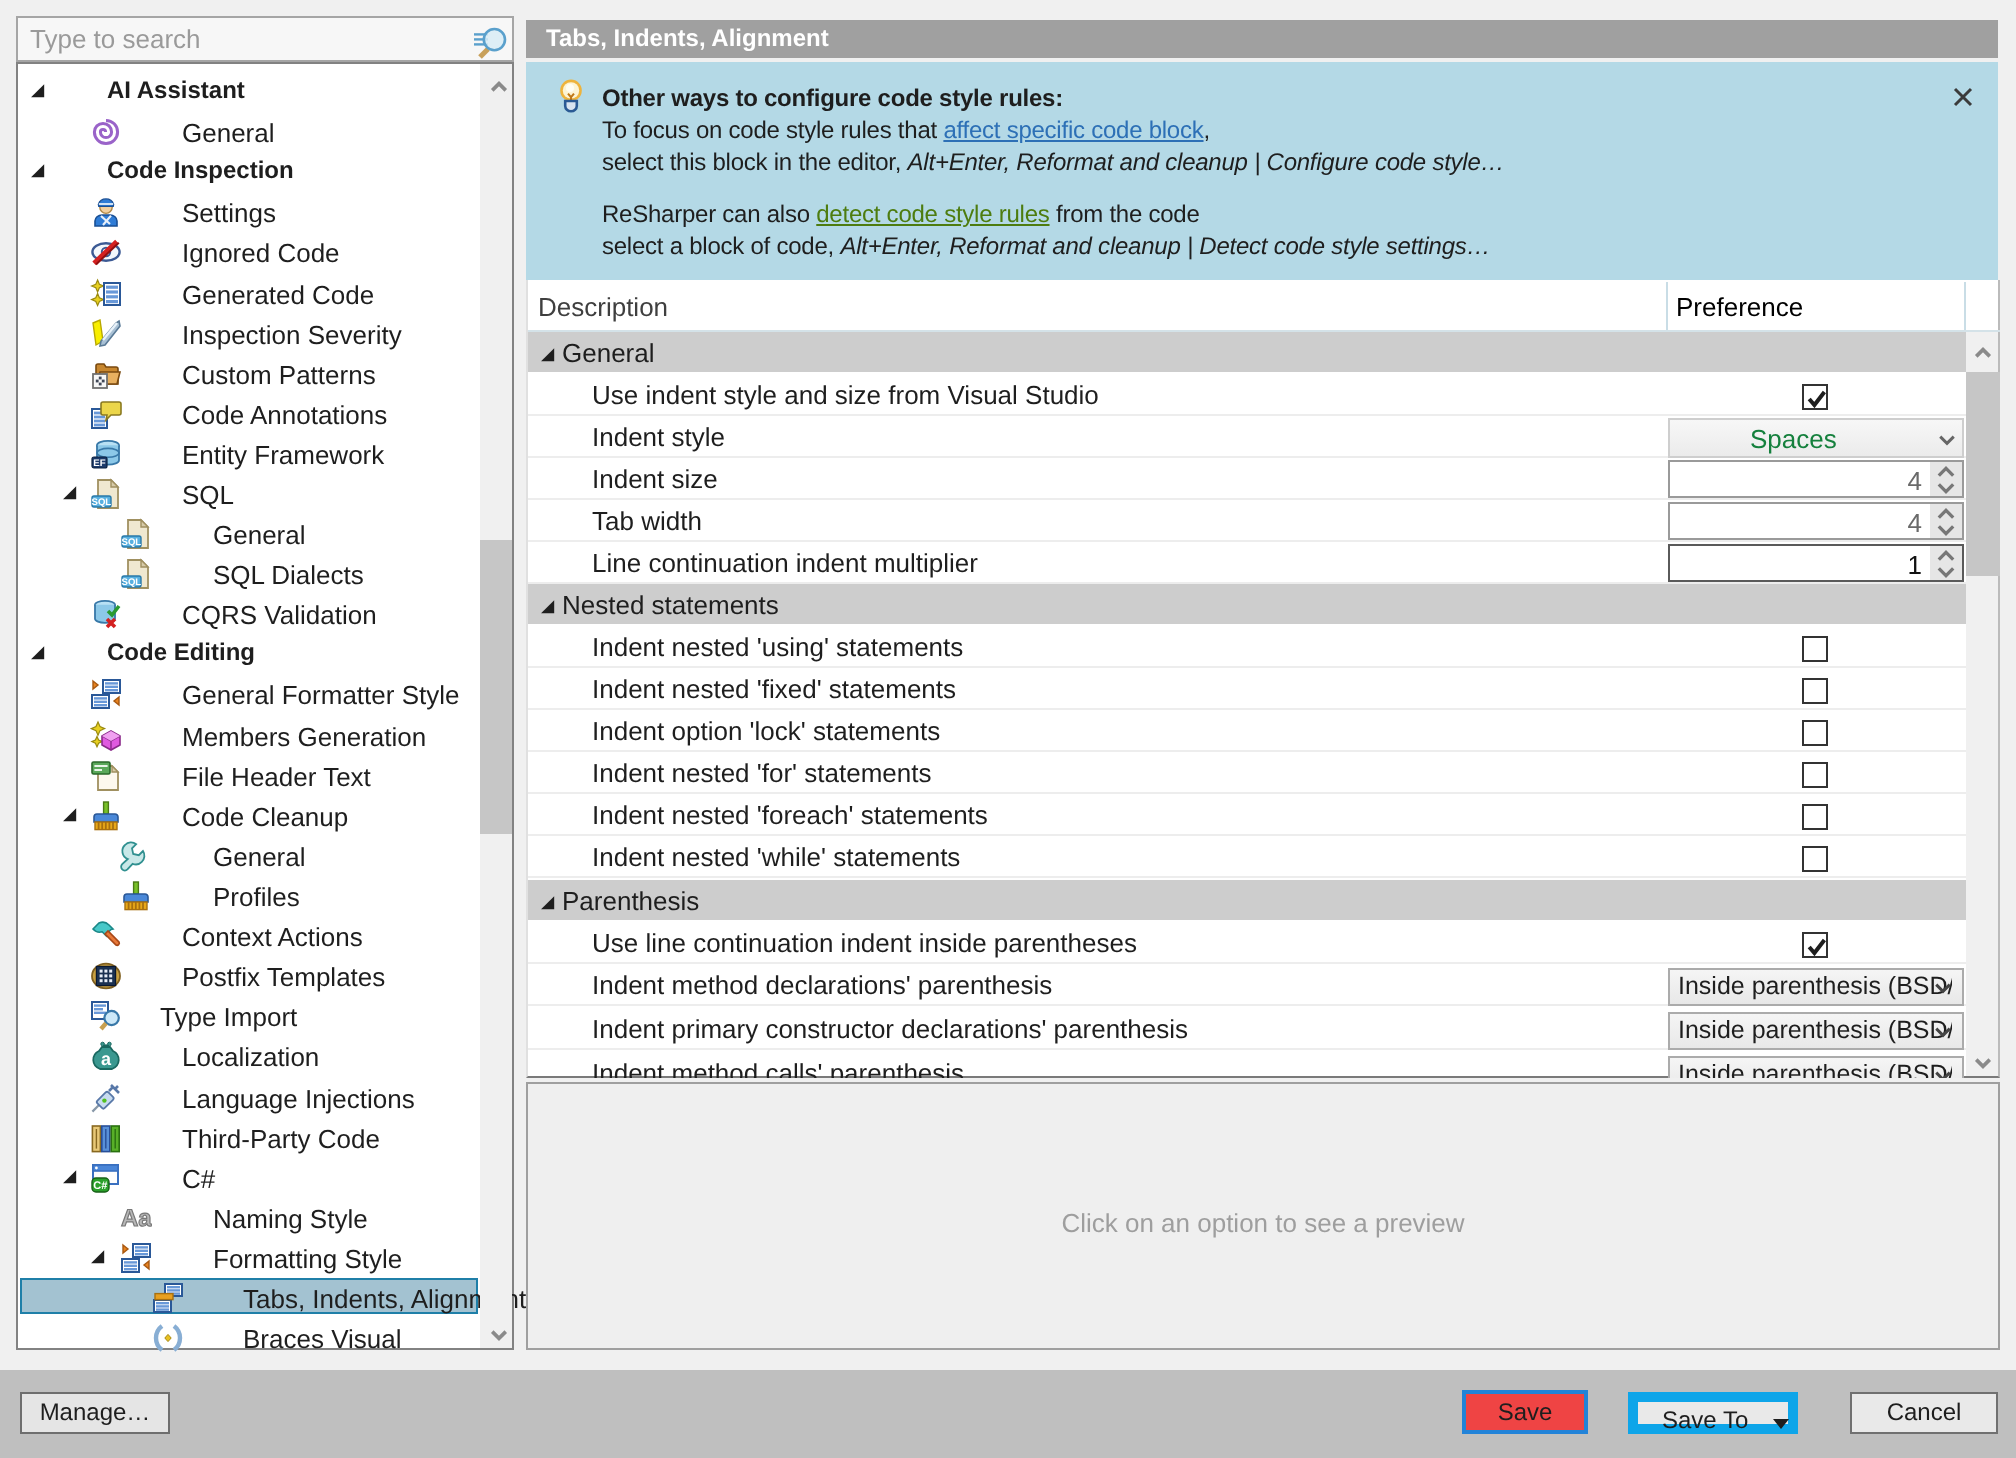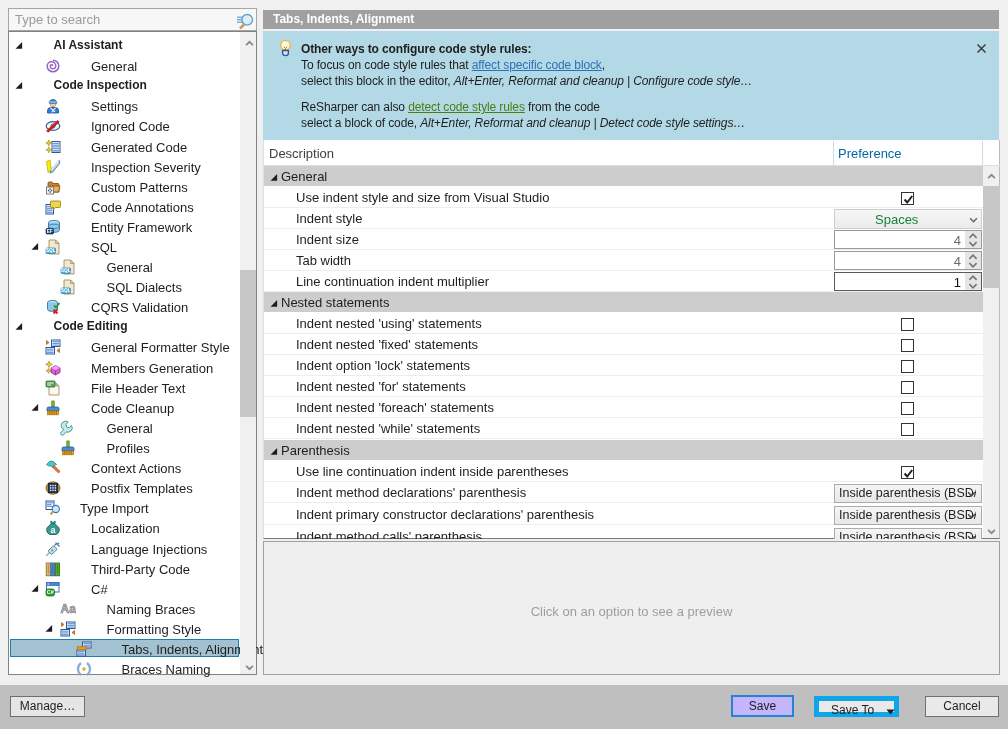--- a/index.html
+++ b/index.html
@@ -267,21 +267,21 @@
     <rect x="1.5" y="1.5" width="12.5" height="9.5" fill="#fdfdfd" stroke="#3a70c0" stroke-width="1"></rect>
     <rect x="1.5" y="1.5" width="12.5" height="3" fill="#4a86d8" stroke="#3a70c0" stroke-width=".8"></rect>
     <circle cx="3.2" cy="3" r=".7" fill="#fff"></circle>
     <rect x="1" y="8" width="8.5" height="7" rx="2" fill="#2aa02a" stroke="#186018" stroke-width=".7"></rect>
     <text x="5.2" y="13.4" font-size="5.5" fill="#fff" text-anchor="middle" font-family="Liberation Sans" font-weight="bold">C#</text>
   </svg>
 <div class="tl" style="left:63px;top:580px">C#</div>
 <svg style="position:absolute;left:60px;top:601px" width="16" height="16" viewBox="0 0 16 16">
     <text x=".5" y="12" font-size="12" fill="#b8b8b8" stroke="#787878" stroke-width=".6" font-family="Liberation Sans" font-weight="bold">Aa</text>
   </svg>
-<div class="tl" style="left:78.5px;top:600px">Naming Braces</div>
+<div class="tl" style="left:78.5px;top:600px">Naming Style</div>
 <svg style="position:absolute;left:43.5px;top:624px" width="9" height="9" viewBox="0 0 10 10">
     <path d="M9 1.2 v7.3 h-7.3z" fill="#1e1e1e"></path>
   </svg>
 <svg style="position:absolute;left:60px;top:621px" width="16" height="16" viewBox="0 0 16 16">
     <rect x="6.5" y="1" width="8.5" height="6.5" fill="#fff" stroke="#2a5898" stroke-width="1"></rect>
     <g stroke="#6898d8" stroke-width="1.2">
       <line x1="7.5" y1="2.7" x2="14" y2="2.7"></line>
       <line x1="7.5" y1="4.4" x2="14" y2="4.4"></line>
       <line x1="7.5" y1="6.1" x2="14" y2="6.1"></line>
     </g>
@@ -310,21 +310,21 @@
       <line x1="2" y1="13.8" x2="8.5" y2="13.8"></line>
     </g>
     <rect x="1.5" y="5.8" width="9" height="3" fill="#e8a020" stroke="#a87010" stroke-width=".7"></rect>
   </svg>
 <div class="tl" style="left:93.5px;top:640px">Tabs, Indents, Alignment</div>
 <svg style="position:absolute;left:75.5px;top:661px" width="16" height="16" viewBox="0 0 16 16">
     <path d="M5 2 a7.5 7.5 0 0 0 0 12" fill="none" stroke="#88aed4" stroke-width="2.2"></path>
     <path d="M11 2 a7.5 7.5 0 0 1 0 12" fill="none" stroke="#88aed4" stroke-width="2.2"></path>
     <path d="M8 6.2 l1.6 1.8 -1.6 1.8 -1.6-1.8z" fill="#e8c020" stroke="#a88810" stroke-width=".5"></path>
   </svg>
-<div class="tl" style="left:93.5px;top:660px">Braces Naming</div>
+<div class="tl" style="left:93.5px;top:660px">Braces Visual</div>
 
 <div class="abs" style="left:240px;top:32px;width:16px;height:642px;background:#f0f0f0"></div>
 <svg style="position:absolute;left:244.5px;top:40px" width="9" height="7" viewBox="0 0 8 5">
     <path d="M1 4 L4 1 L7 4" fill="none" stroke="#8a8a8a" stroke-width="1.6"></path>
   </svg>
 <svg style="position:absolute;left:244.5px;top:664px" width="9" height="7" viewBox="0 0 8 5">
     <path d="M1 1 L4 4 L7 1" fill="none" stroke="#8a8a8a" stroke-width="1.6"></path>
   </svg>
 <div class="abs" style="left:240px;top:270px;width:16px;height:147px;background:#c6c6c6"></div>
 
@@ -343,21 +343,21 @@
 <div class="abs i12" style="left:301px;top:58px">To focus on code style rules that <span style="color:#2d70b6;text-decoration:underline">affect specific code block</span>,</div>
 <div class="abs i12" style="left:301px;top:74px">select this block in the editor, <i>Alt+Enter, Reformat and cleanup | Configure code style…</i></div>
 <div class="abs i12" style="left:301px;top:100px">ReSharper can also <span style="color:#4d7c0f;text-decoration:underline">detect code style rules</span> from the code</div>
 <div class="abs i12" style="left:301px;top:116px">select a block of code, <i>Alt+Enter, Reformat and cleanup | Detect code style settings…</i></div>
 <svg class="abs" style="left:976px;top:43px" width="11" height="11" viewBox="0 0 11 11">
     <path d="M1.5 1.5 L9.5 9.5 M9.5 1.5 L1.5 9.5" stroke="#3b3b3b" stroke-width="1.5"></path>
   </svg>
 
 <div class="abs" style="left:263px;top:140px;width:737px;height:399px;background:#fff;border-left:1px solid #e0e0e0;border-right:1px solid #bbb;border-bottom:1px solid #7a7a7a;overflow:hidden"></div>
 <div class="abs rl" style="left:269px;top:146px;color:#3f3f3f">Description</div>
-<div class="abs rl" style="left:838px;top:146px;color:#0369a1">Preference</div>
+<div class="abs rl" style="left:838px;top:146px;color:#000000">Preference</div>
 <div class="abs" style="left:833px;top:141px;width:1px;height:24px;background:#c9dde6"></div>
 <div class="abs" style="left:982px;top:141px;width:1px;height:24px;background:#c9dde6"></div>
 <div class="abs" style="left:263.5px;top:165px;width:736px;height:1px;background:#d4e2e8"></div>
 <div class="abs" style="left:263px;top:166px;width:737px;height:373px;overflow:hidden">
   <div style="position:absolute;left:-263px;top:-166px;width:1008px;height:729px">
   <div style="position:absolute;left:263.5px;top:166px;width:719px;height:20px;background:#cdcdcd"></div>
       <svg style="position:absolute;left:269px;top:173px" width="9" height="9" viewBox="0 0 10 10">
         <path d="M9 1.2 v7.3 h-7.3z" fill="#1e1e1e"></path>
       </svg>
       <div class="rl" style="left:281px;top:169px">General</div>
@@ -472,16 +472,16 @@
   </svg>
 <svg style="position:absolute;left:987px;top:528px" width="9" height="7" viewBox="0 0 8 5">
     <path d="M1 1 L4 4 L7 1" fill="none" stroke="#8a8a8a" stroke-width="1.6"></path>
   </svg>
 <div class="abs" style="left:983px;top:186px;width:17px;height:102px;background:#c6c6c6"></div>
 
 <div class="abs" style="left:263px;top:541px;width:737px;height:134px;background:#efefef;border:1px solid #9f9f9f"></div>
 <div class="abs" style="left:263px;top:604px;width:737px;text-align:center;color:#9e9e9e">Click on an option to see a preview</div>
 
 <div class="abs" style="left:10px;top:696px;width:75px;height:21px;background:#e5e5e5;border:1px solid #6e6e6e;text-align:center;line-height:19px;font-size:12px">Manage…</div>
-<div class="abs" style="left:731px;top:695px;width:63px;height:22px;background:#c4b5fd;border:2px solid #2283d8;text-align:center;line-height:18px;font-size:12px">Save</div>
+<div class="abs" style="left:731px;top:695px;width:63px;height:22px;background:#ef4444;border:2px solid #2283d8;text-align:center;line-height:18px;font-size:12px">Save</div>
 <div class="abs" style="left:814px;top:696px;width:85px;height:21px;background:#e9e9e9;border:5px solid #0ea5e9;line-height:19px;font-size:12px"><span style="margin-left:12px">Save To</span><svg style="position:absolute;left:67px;top:8px" width="9" height="6" viewBox="0 0 9 6">
       <path d="M0.5 0.5 h8 l-4 5z" fill="#1e1e1e"></path>
     </svg></div>
 <div class="abs" style="left:925px;top:696px;width:74px;height:21px;background:#e9e9e9;border:1px solid #707070;text-align:center;line-height:19px;font-size:12px">Cancel</div>
 </body></html>

